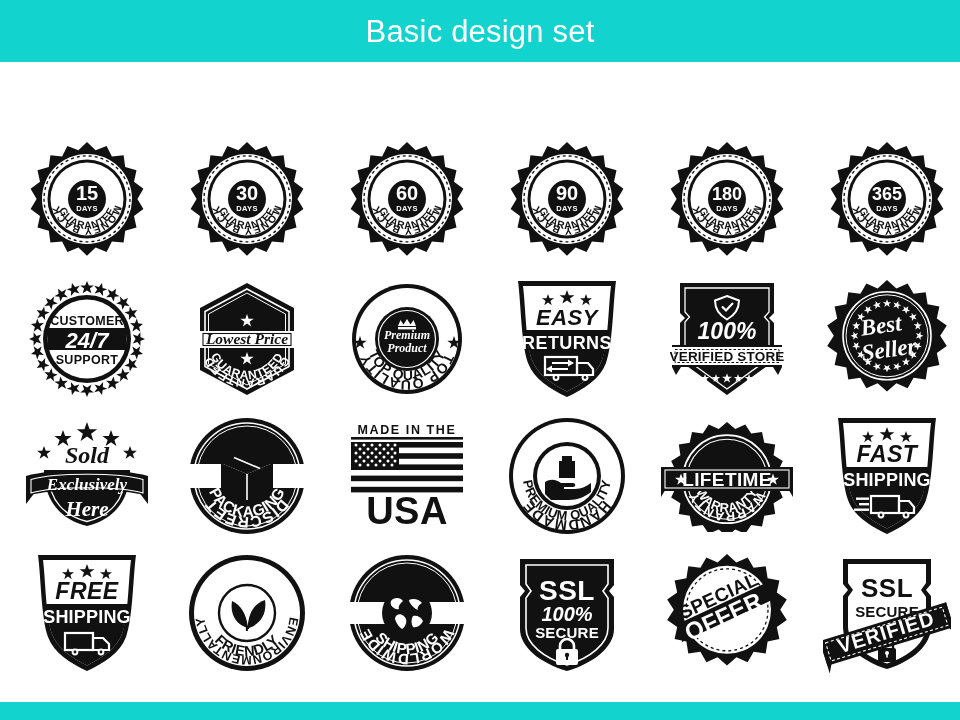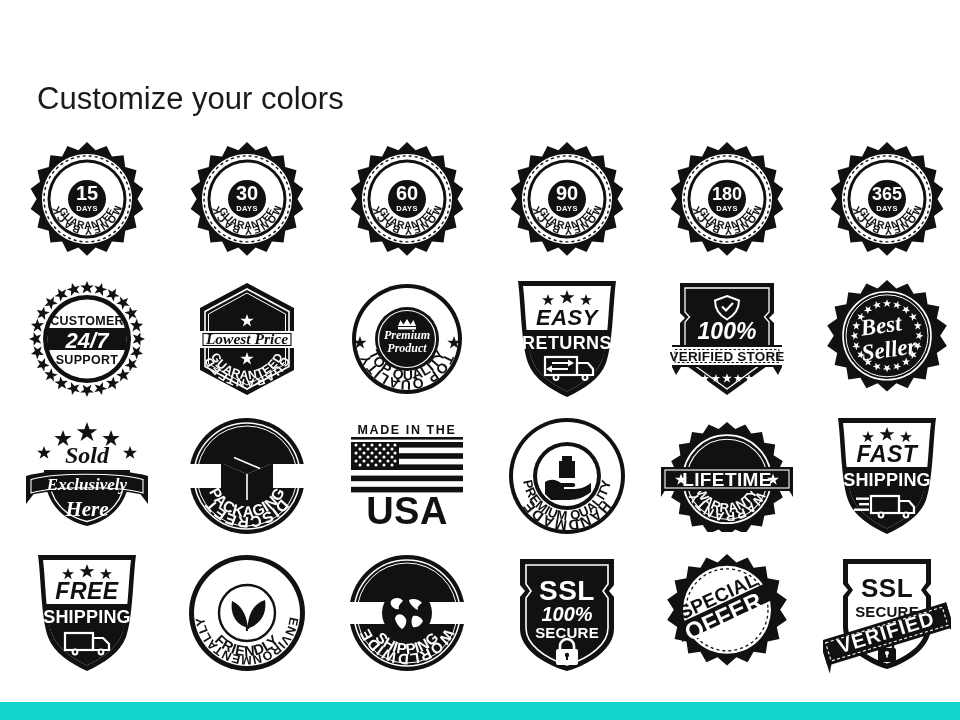--- a/index.html
+++ b/index.html
@@ -85,22 +85,24 @@
   .paper-stroke { stroke: #ffffff; fill: none; }
   .t-ink { fill: #111111; font-family: "Liberation Sans", sans-serif; font-weight: bold; }
   .t-paper { fill: #ffffff; font-family: "Liberation Sans", sans-serif; font-weight: bold; }
   .script { font-family: "Liberation Serif", serif; font-style: italic; font-weight: bold; }
 </style>
 </head>
 <body>
 
 <div id="slide">
 
-
-  <div class="subtitle">Customize your colors</div>
+  <div class="header-bar">
+    <div class="header-title">Basic design set</div>
+  </div>
+
 
   <div class="grid">
 
     <div class="badge-row">
 
       <div class="badge-cell">
         <svg width="124" height="124" viewBox="0 0 124 124">
           <g>
             <path class="ink" d="M62 2 L70.6 10.2 L81.6 5.9 L86.9 16.4 L98.6 15.3 L100.2 27 L111.5 30.2 L109 41.7 L118.4 48.8 L112.4 58.9 L118.4 69 L109 76.1 L111.5 87.6 L100.2 90.8 L98.6 102.5 L86.9 101.4 L81.6 111.9 L70.6 107.6 L62 115.8 L53.4 107.6 L42.4 111.9 L37.1 101.4 L25.4 102.5 L23.8 90.8 L12.5 87.6 L15 76.1 L5.6 69 L11.6 58.9 L5.6 48.8 L15 41.7 L12.5 30.2 L23.8 27 L25.4 15.3 L37.1 16.4 L42.4 5.9 L53.4 10.2 Z"></path>
             <circle class="paper" cx="62" cy="58.9" r="45"></circle>

